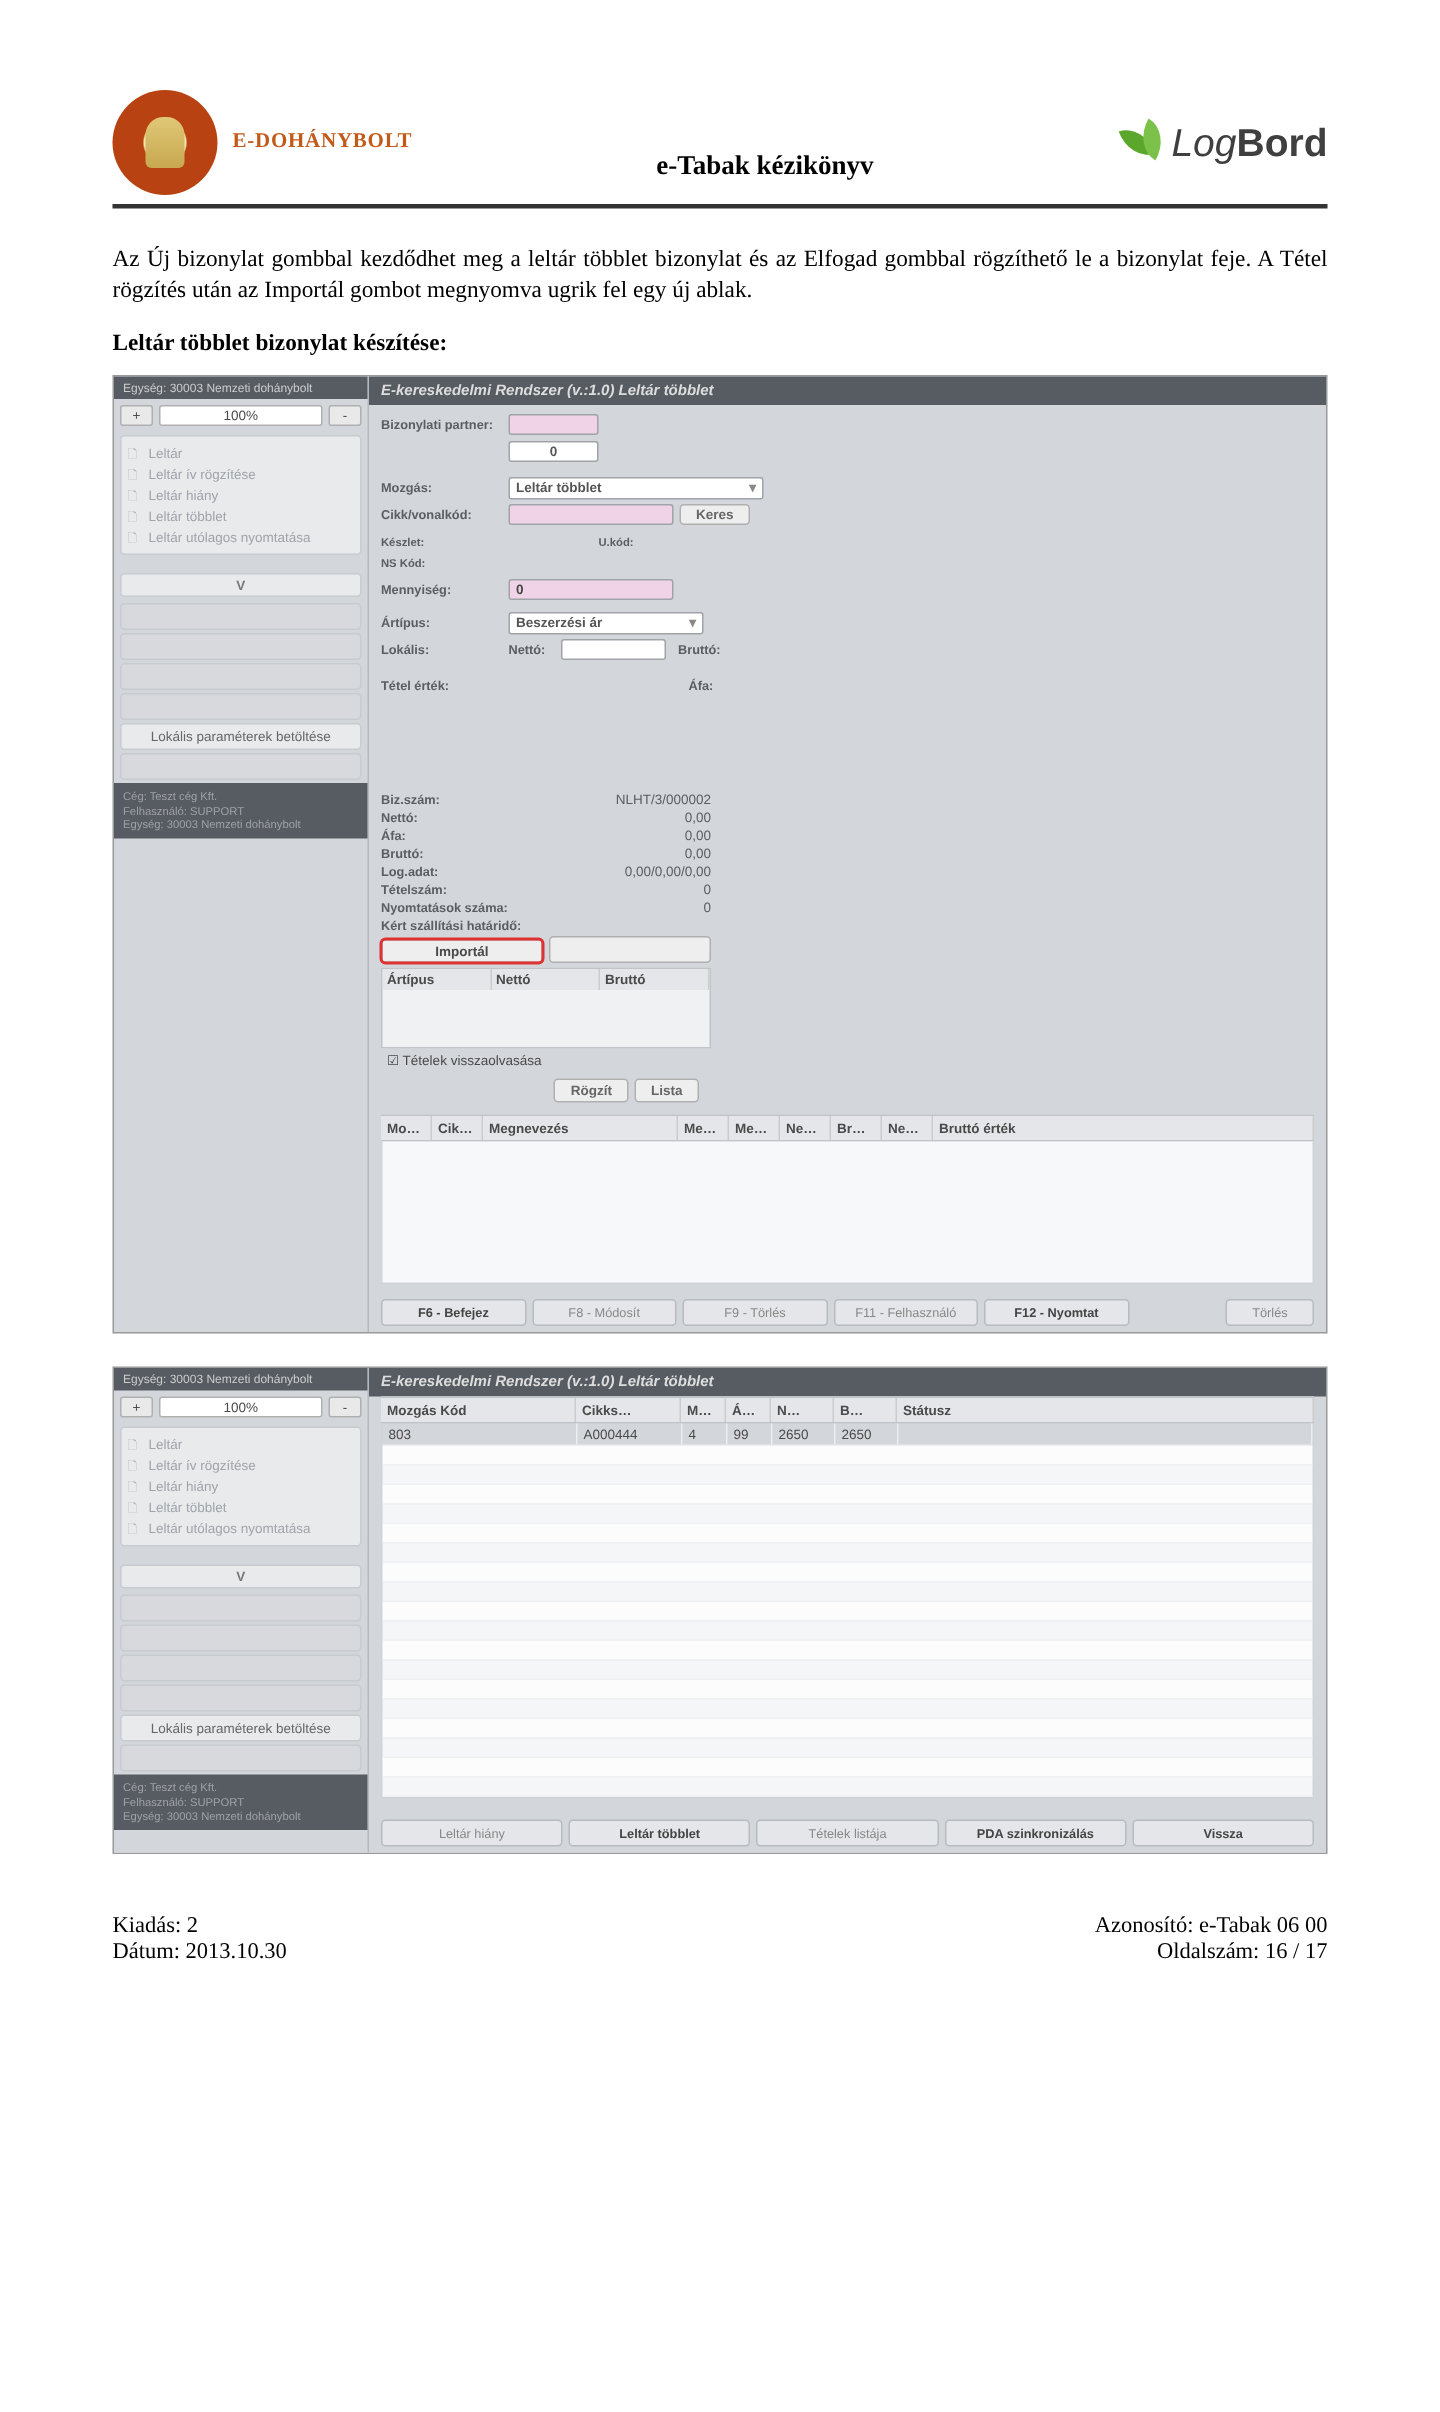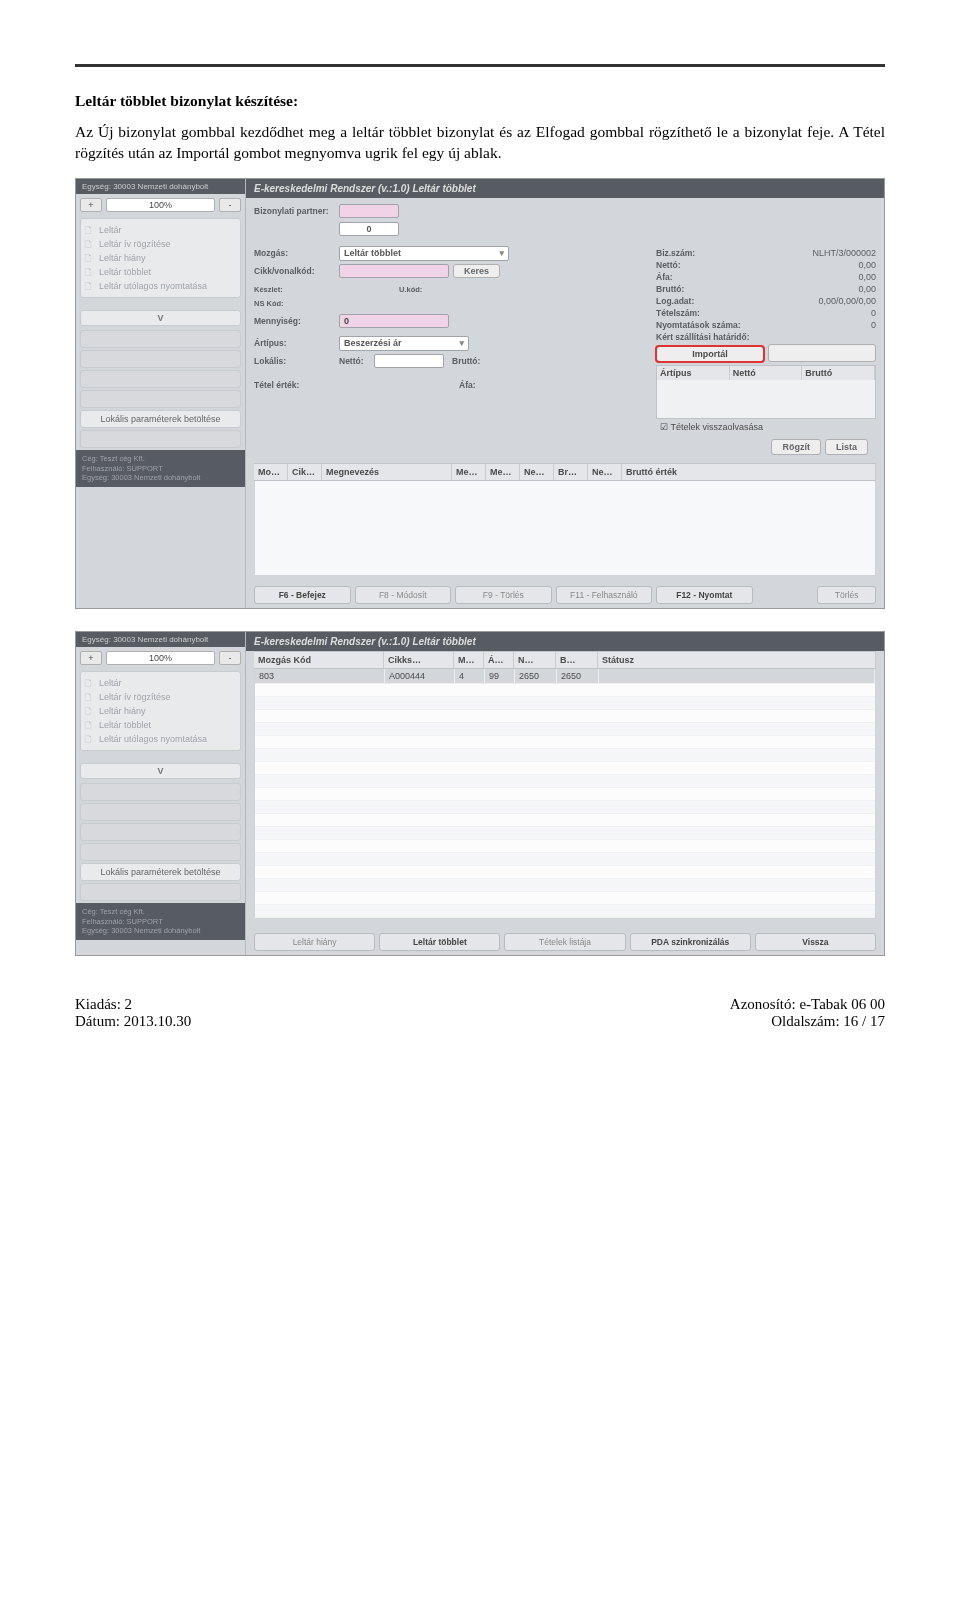--- a/index.html
+++ b/index.html
@@ -32,21 +32,21 @@
 .tree { background:#e8eaec; border:1px solid #c8cbcf; border-radius:3px; margin:2px 4px; padding:4px 2px; }
 .tree-item { color:#a0a4a9; padding:2px 2px 2px 16px; position:relative; }
 .tree-item::before { content:"🗋"; position:absolute; left:2px; top:1px; font-size:8px; color:#b0b4b9; }
 .box-v { background:#e8eaec; border:1px solid #c8cbcf; border-radius:3px; margin:4px 4px 2px 4px; text-align:center; padding:2px 0; font-weight:bold; color:#777; }
 .side-btns { display:flex; flex-direction:column; gap:2px; padding:2px 4px; }
 .side-btn { background:#d7d9dd; border:1px solid #c8cbcf; border-radius:3px; height:18px; }
 .side-btn.w { background:#e8eaec; text-align:center; padding-top:3px; color:#666; }
 .ceg { background:#575c62; color:#9ea2a7; padding:4px 6px; font-size:7.5px; line-height:1.3; }
 
 .ss-title { background:#575c62; color:#ddd; font-style:italic; font-weight:bold; padding:4px 8px; font-size:10px; }
-.form-area { display:flex; padding:6px 8px 2px 8px; gap:16px; }
+.form-area { display:flex; padding:6px 8px 2px 8px; gap:16px;flex-direction:column; }
 .form-col1 { flex:1; }
 .form-col2 { width:220px;margin-top:44px; }
 .frow { display:flex; align-items:center; margin-bottom:3px; min-height:15px; }
 .flabel { width:85px; font-weight:bold; color:#5a5e63; font-size:8.5px; }
 .finput { background:#f0d3e6; border:1px solid #a0a4a9; height:14px; border-radius:2px; }
 .fselect { background:#fff; border:1px solid #a0a4a9; height:15px; border-radius:2px; position:relative; padding-left:4px; line-height:13px; font-weight:bold; color:#555; }
 .fselect::after { content:"▾"; position:absolute; right:4px; top:0; color:#888; }
 .kvlabel { font-weight:bold; color:#5a5e63; font-size:8.5px; }
 .kvval { color:#5a5e63; }
 .kvrow { display:flex; justify-content:space-between; margin-bottom:2px; }
@@ -77,24 +77,36 @@
 .tbl2-row div { padding:2px 4px; border-right:1px solid #eceef0; }
 .striped { background:#f5f6f7; height:13px; border-bottom:1px solid #eef0f2; }
 .striped.alt { background:#fcfcfd; }
 
 .footer { display:flex; justify-content:space-between; font-size:15px; margin-top:40px; }
 </style>
 </head>
 <body>
 
 <div class="page">
+  <div class="header">
+    <div class="header-left">
+      <div class="logo-edb"></div>
+      <span class="brand-text">E-DOHÁNYBOLT</span>
+    </div>
+    <div class="page-title">e-Tabak kézikönyv</div>
+    <div class="logo-lb">
+      <span class="leaf"></span>
+      <span>Log</span>
+        <span class="bold">Bord</span>
+    </div>
+  </div>
   <div class="hr"></div>
 
+  <p class="body">Az Új bizonylat gombbal kezdődhet meg a leltár többlet bizonylat és az Elfogad gombbal rögzíthető le a bizonylat feje. A Tétel rögzítés után az Importál gombot megnyomva ugrik fel egy új ablak.</p>
   <p class="body bold">Leltár többlet bizonylat készítése:</p>
-  <p class="body">Az Új bizonylat gombbal kezdődhet meg a leltár többlet bizonylat és az Elfogad gombbal rögzíthető le a bizonylat feje. A Tétel rögzítés után az Importál gombot megnyomva ugrik fel egy új ablak.</p>
 
   <div class="screenshot">
     <div class="ss-top">
       <div class="ss-left">
         <div class="egyseg-row">Egység:   30003  Nemzeti dohánybolt</div>
         <div class="zoom-row">
           <div class="zbtn">+</div>
           <div class="zfield">100%</div>
           <div class="zbtn">-</div>
         </div>

